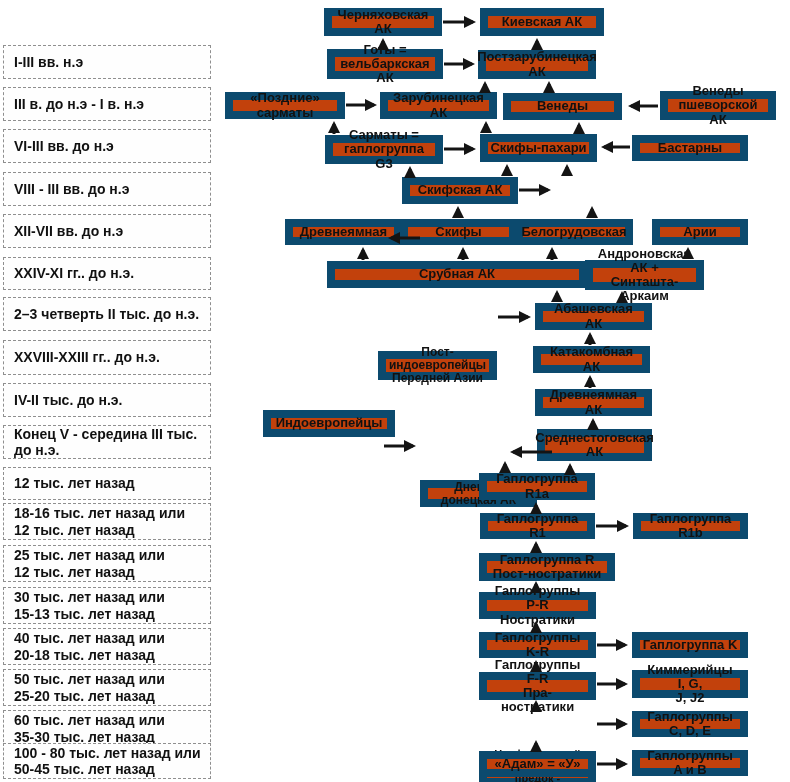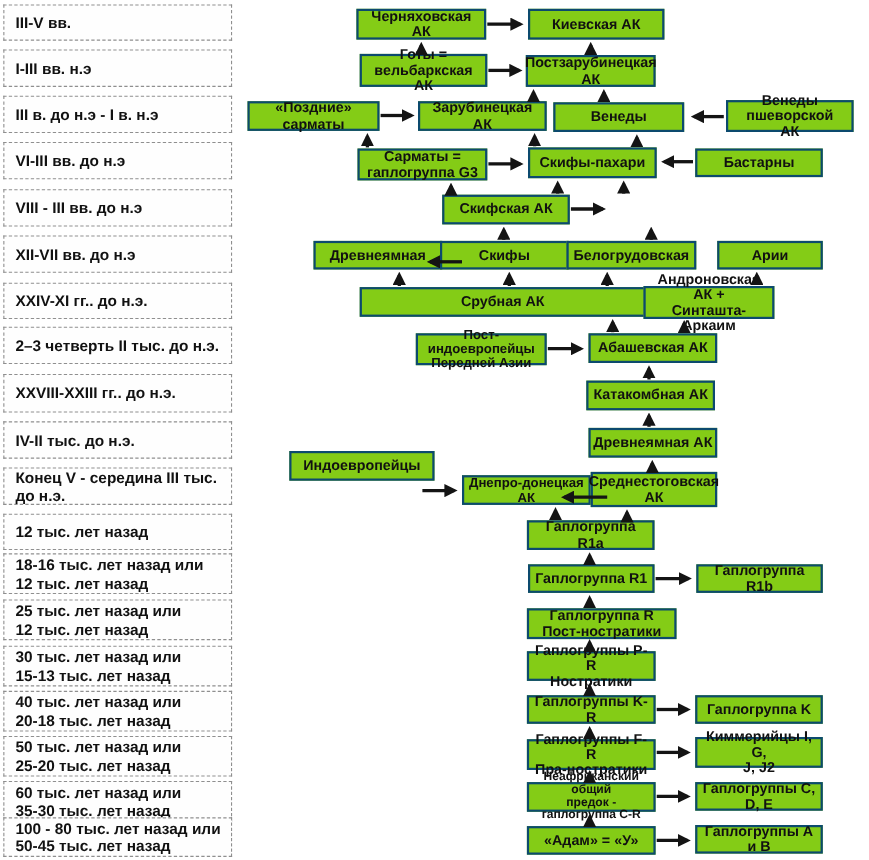--- a/index.html
+++ b/index.html
@@ -16,38 +16,37 @@
     left:3px;width:208px;
     border:1px dashed #8f8f8f;
     background:#fefefe;
     display:flex;align-items:center;
     padding-left:10px;box-sizing:border-box;
     font-size:14px;font-weight:bold;
     line-height:1.15;white-space:pre-line;
   }
   .box{
     position:absolute;
-    border:2px solid #0c4a6e;
-    background:#84cc16;
+    border:8px solid #0c4a6e;
+    background:#c2410c;
     display:flex;align-items:center;justify-content:center;
     text-align:center;box-sizing:border-box;
     font-size:13px;font-weight:bold;
     line-height:1.08;white-space:pre-line;
     padding:0 2px;
   }
-  .box.sm{font-size:11px;}
+  .box.sm{font-size:11px;margin-top:48px;}
   svg.arrows{position:absolute;left:0;top:0;pointer-events:none;}
   svg.arrows line{stroke:#141414;stroke-width:3;}
 </style>
 </head>
 <body>
 
 <div id="stage">
 
-  <div class="tbox" style="top:4px;height:33px">III-V вв.</div>
   <div class="tbox" style="top:45px;height:34px">I-III вв. н.э</div>
   <div class="tbox" style="top:87px;height:34px">III в. до н.э - I в. н.э</div>
   <div class="tbox" style="top:129px;height:34px">VI-III вв. до н.э</div>
   <div class="tbox" style="top:214px;height:34px">XII-VII вв. до н.э</div>
   <div class="tbox" style="top:172px;height:34px">VIII - III вв. до н.э</div>
   <div class="tbox" style="top:257px;height:33px">XXIV-XI гг.. до н.э.</div>
   <div class="tbox" style="top:297px;height:34px">2–3 четверть II тыс. до н.э.</div>
   <div class="tbox" style="top:340px;height:35px">XXVIII-XXIII гг.. до н.э.</div>
   <div class="tbox" style="top:383px;height:34px">IV-II тыс. до н.э.</div>
   <div class="tbox" style="top:425px;height:34px">Конец V - середина III тыс. до н.э.</div>

